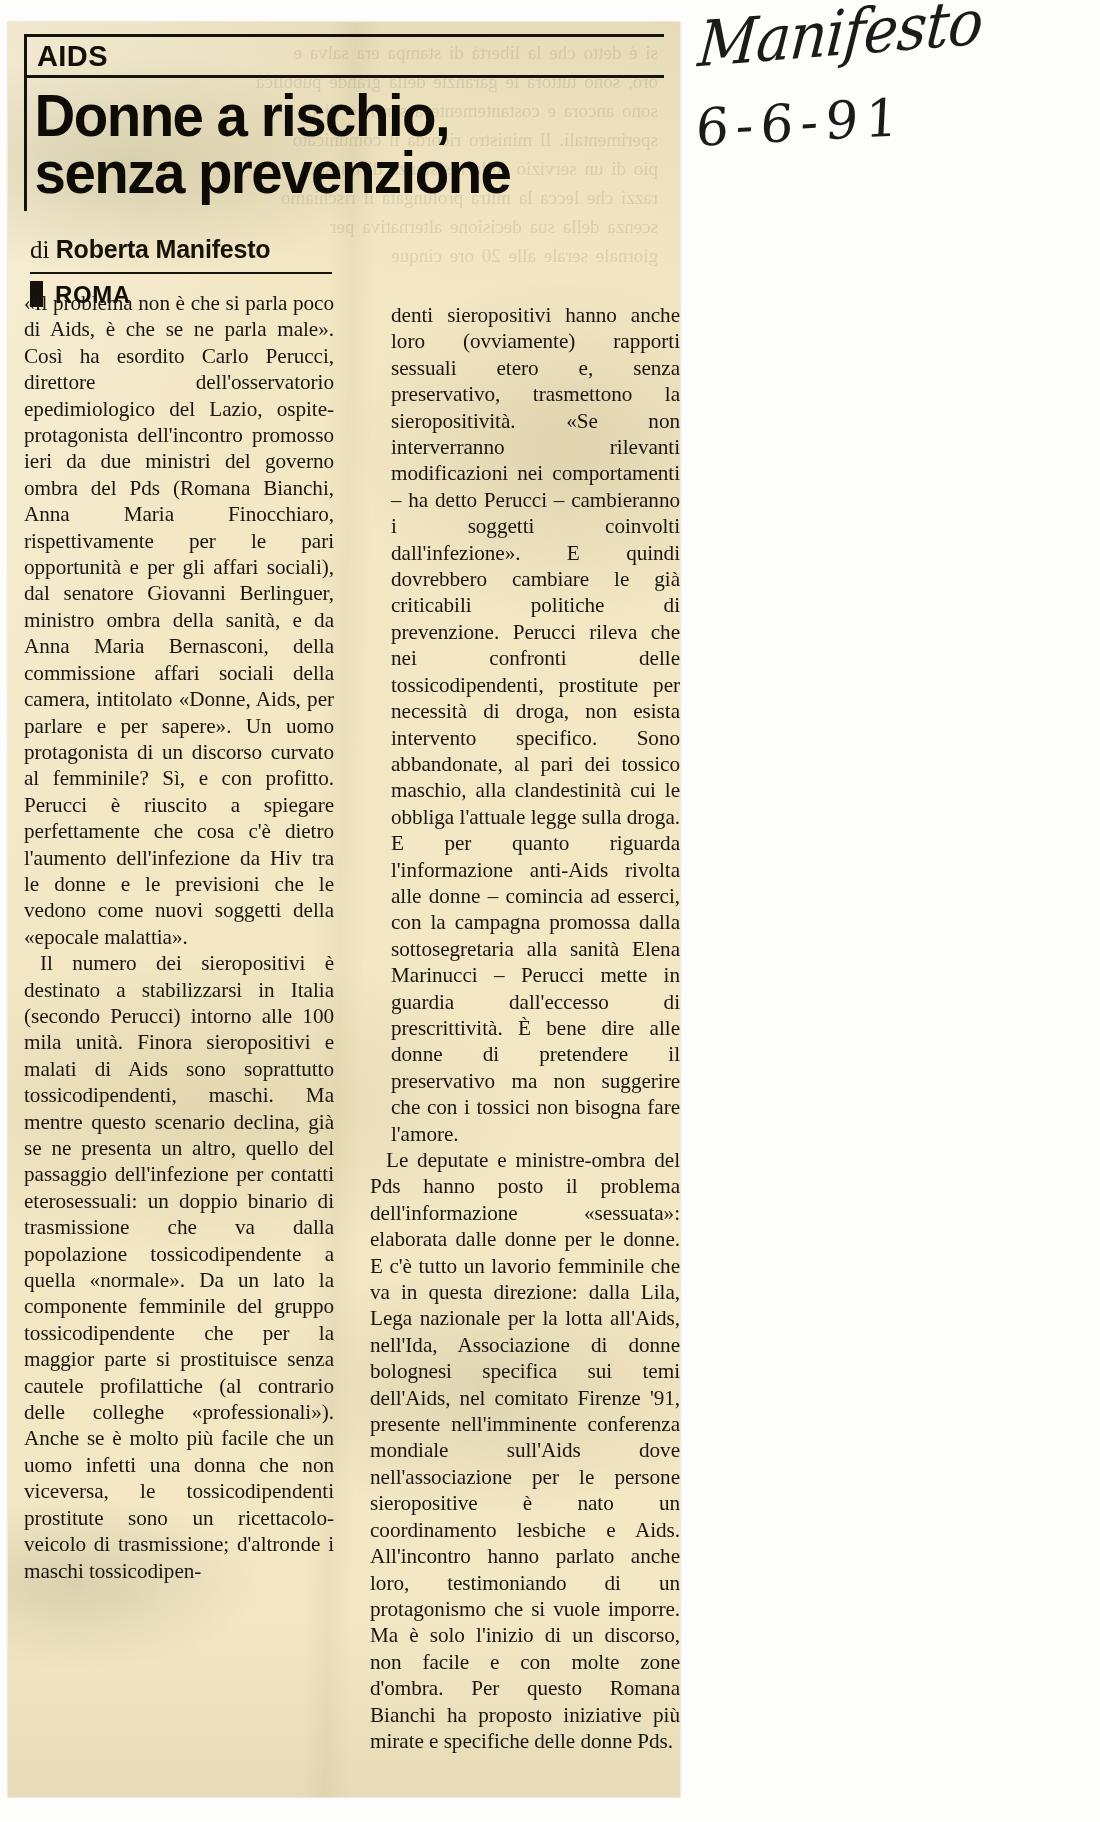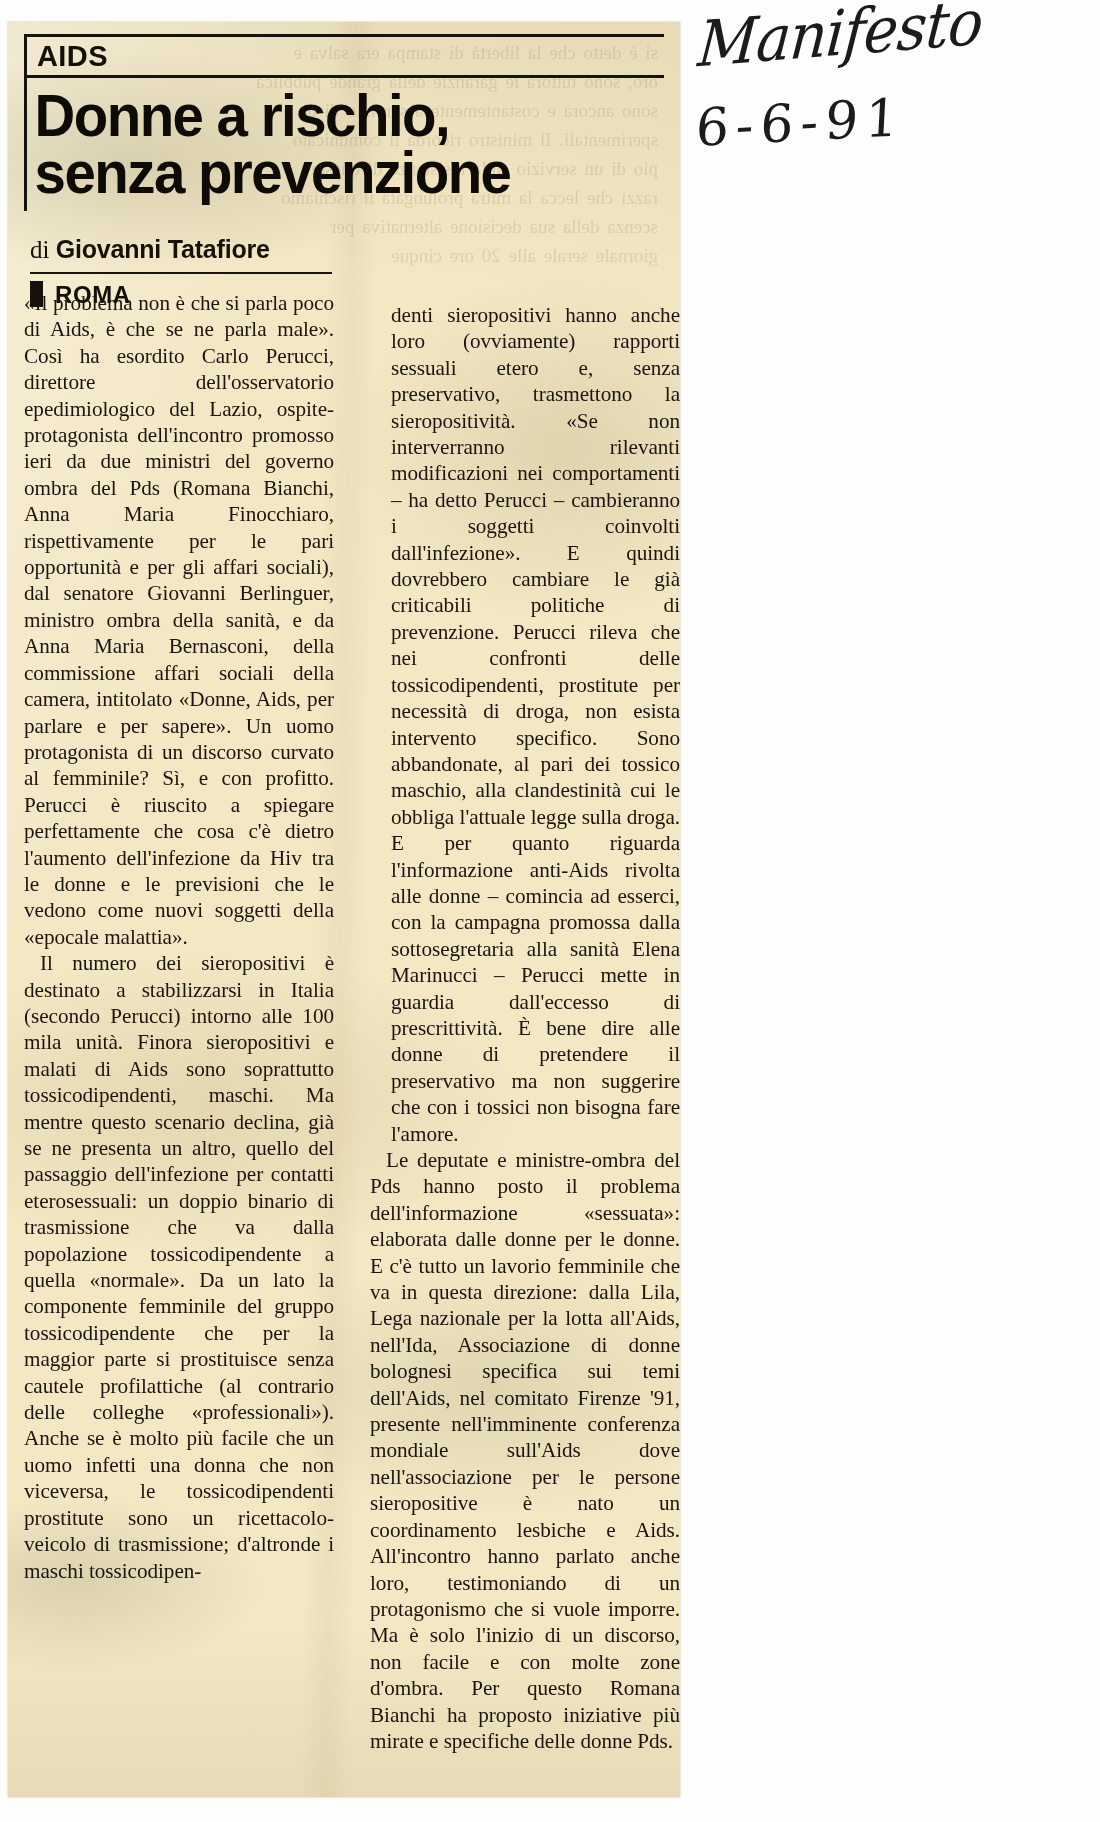--- a/index.html
+++ b/index.html
@@ -240,21 +240,21 @@
           <span class="kicker">AIDS</span>
         </div>
         <h1 class="headline">
           <span class="hl-line">Donne a rischio,</span>
           <span class="hl-line">senza prevenzione</span>
         </h1>
       </div>
 
       <div class="byline">
         <span class="by-di">di</span>
-        <span class="by-name">Giovanni Tatafiore</span>
+        <span class="by-name">Roberta Manifesto</span>
       </div>
 
       <div class="dateline-row">
         <span class="dateline-mark"></span>
         <span class="dateline-city">ROMA</span>
       </div>
 
       <div class="cols">
         <div class="col col-left">
           <p>«Il problema non è che si parla poco di Aids, è che se ne parla male». Così ha esordito Carlo Perucci, direttore dell'osservatorio epedimiologico del Lazio, ospite-protagonista dell'incontro promosso ieri da due ministri del governo ombra del Pds (Romana Bianchi, Anna Maria Finocchiaro, rispettivamente per le pari opportunità e per gli affari sociali), dal senatore Giovanni Berlinguer, ministro ombra della sanità, e da Anna Maria Bernasconi, della commissione affari sociali della camera, intitolato «Donne, Aids, per parlare e per sapere». Un uomo protagonista di un discorso curvato al femminile? Sì, e con profitto. Perucci è riuscito a spiegare perfettamente che cosa c'è dietro l'aumento dell'infezione da Hiv tra le donne e le previsioni che le vedono come nuovi soggetti della «epocale malattia».</p>

